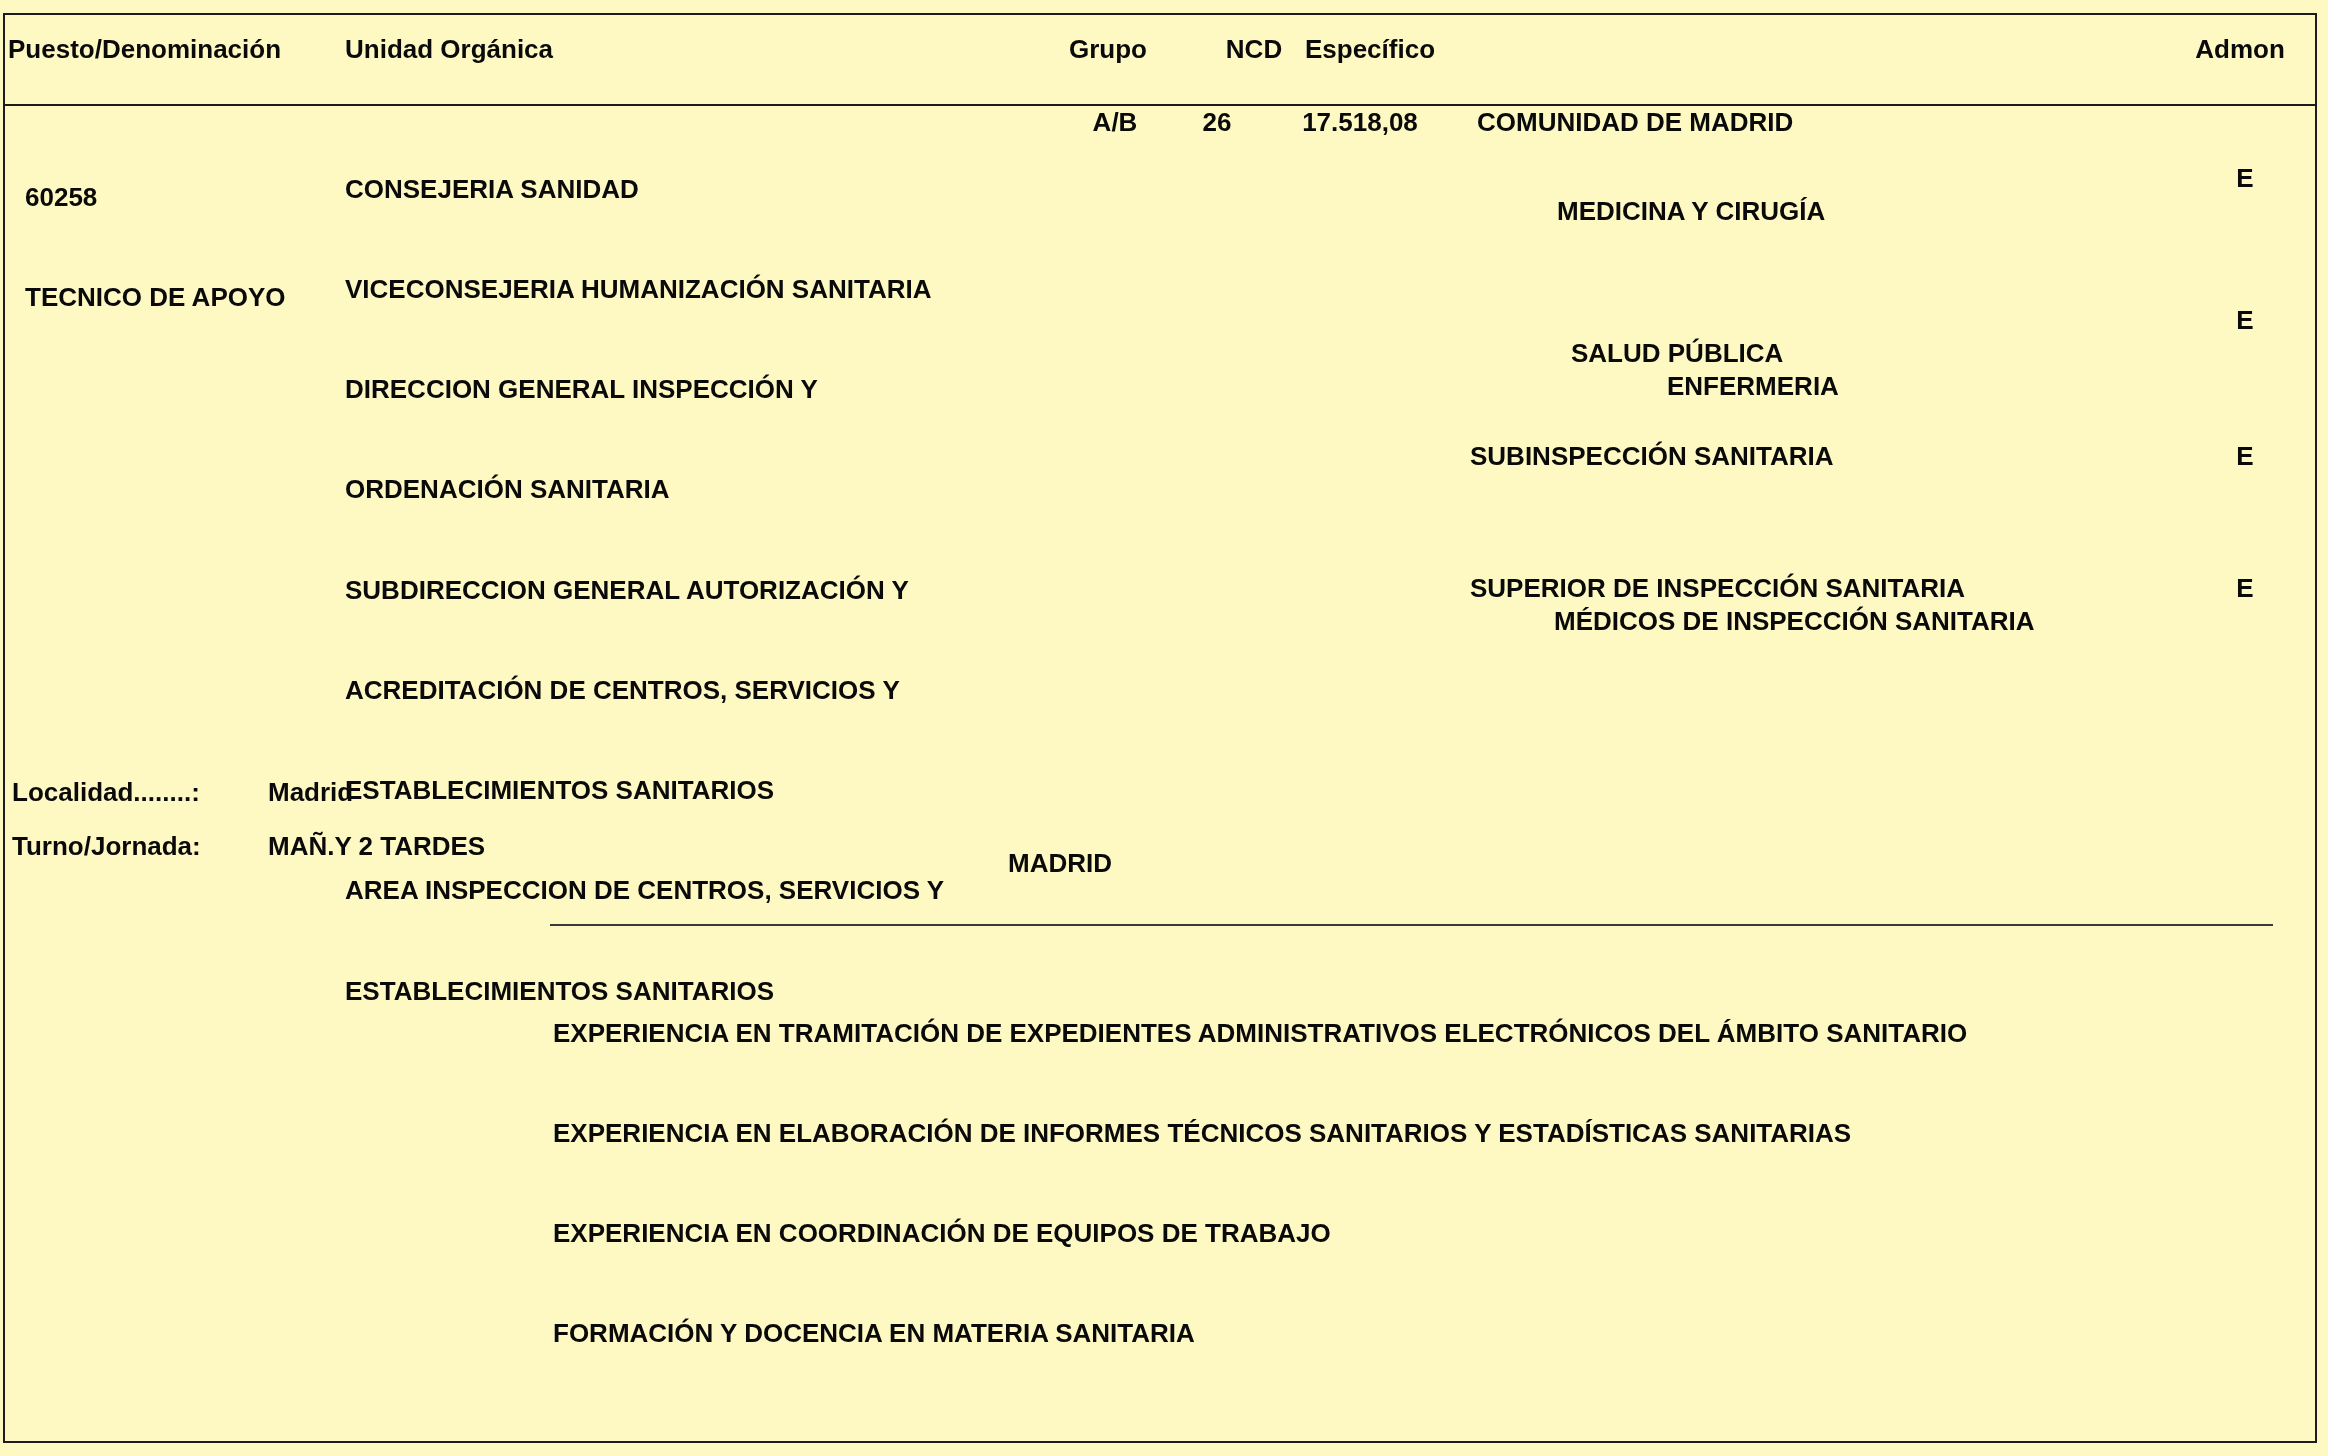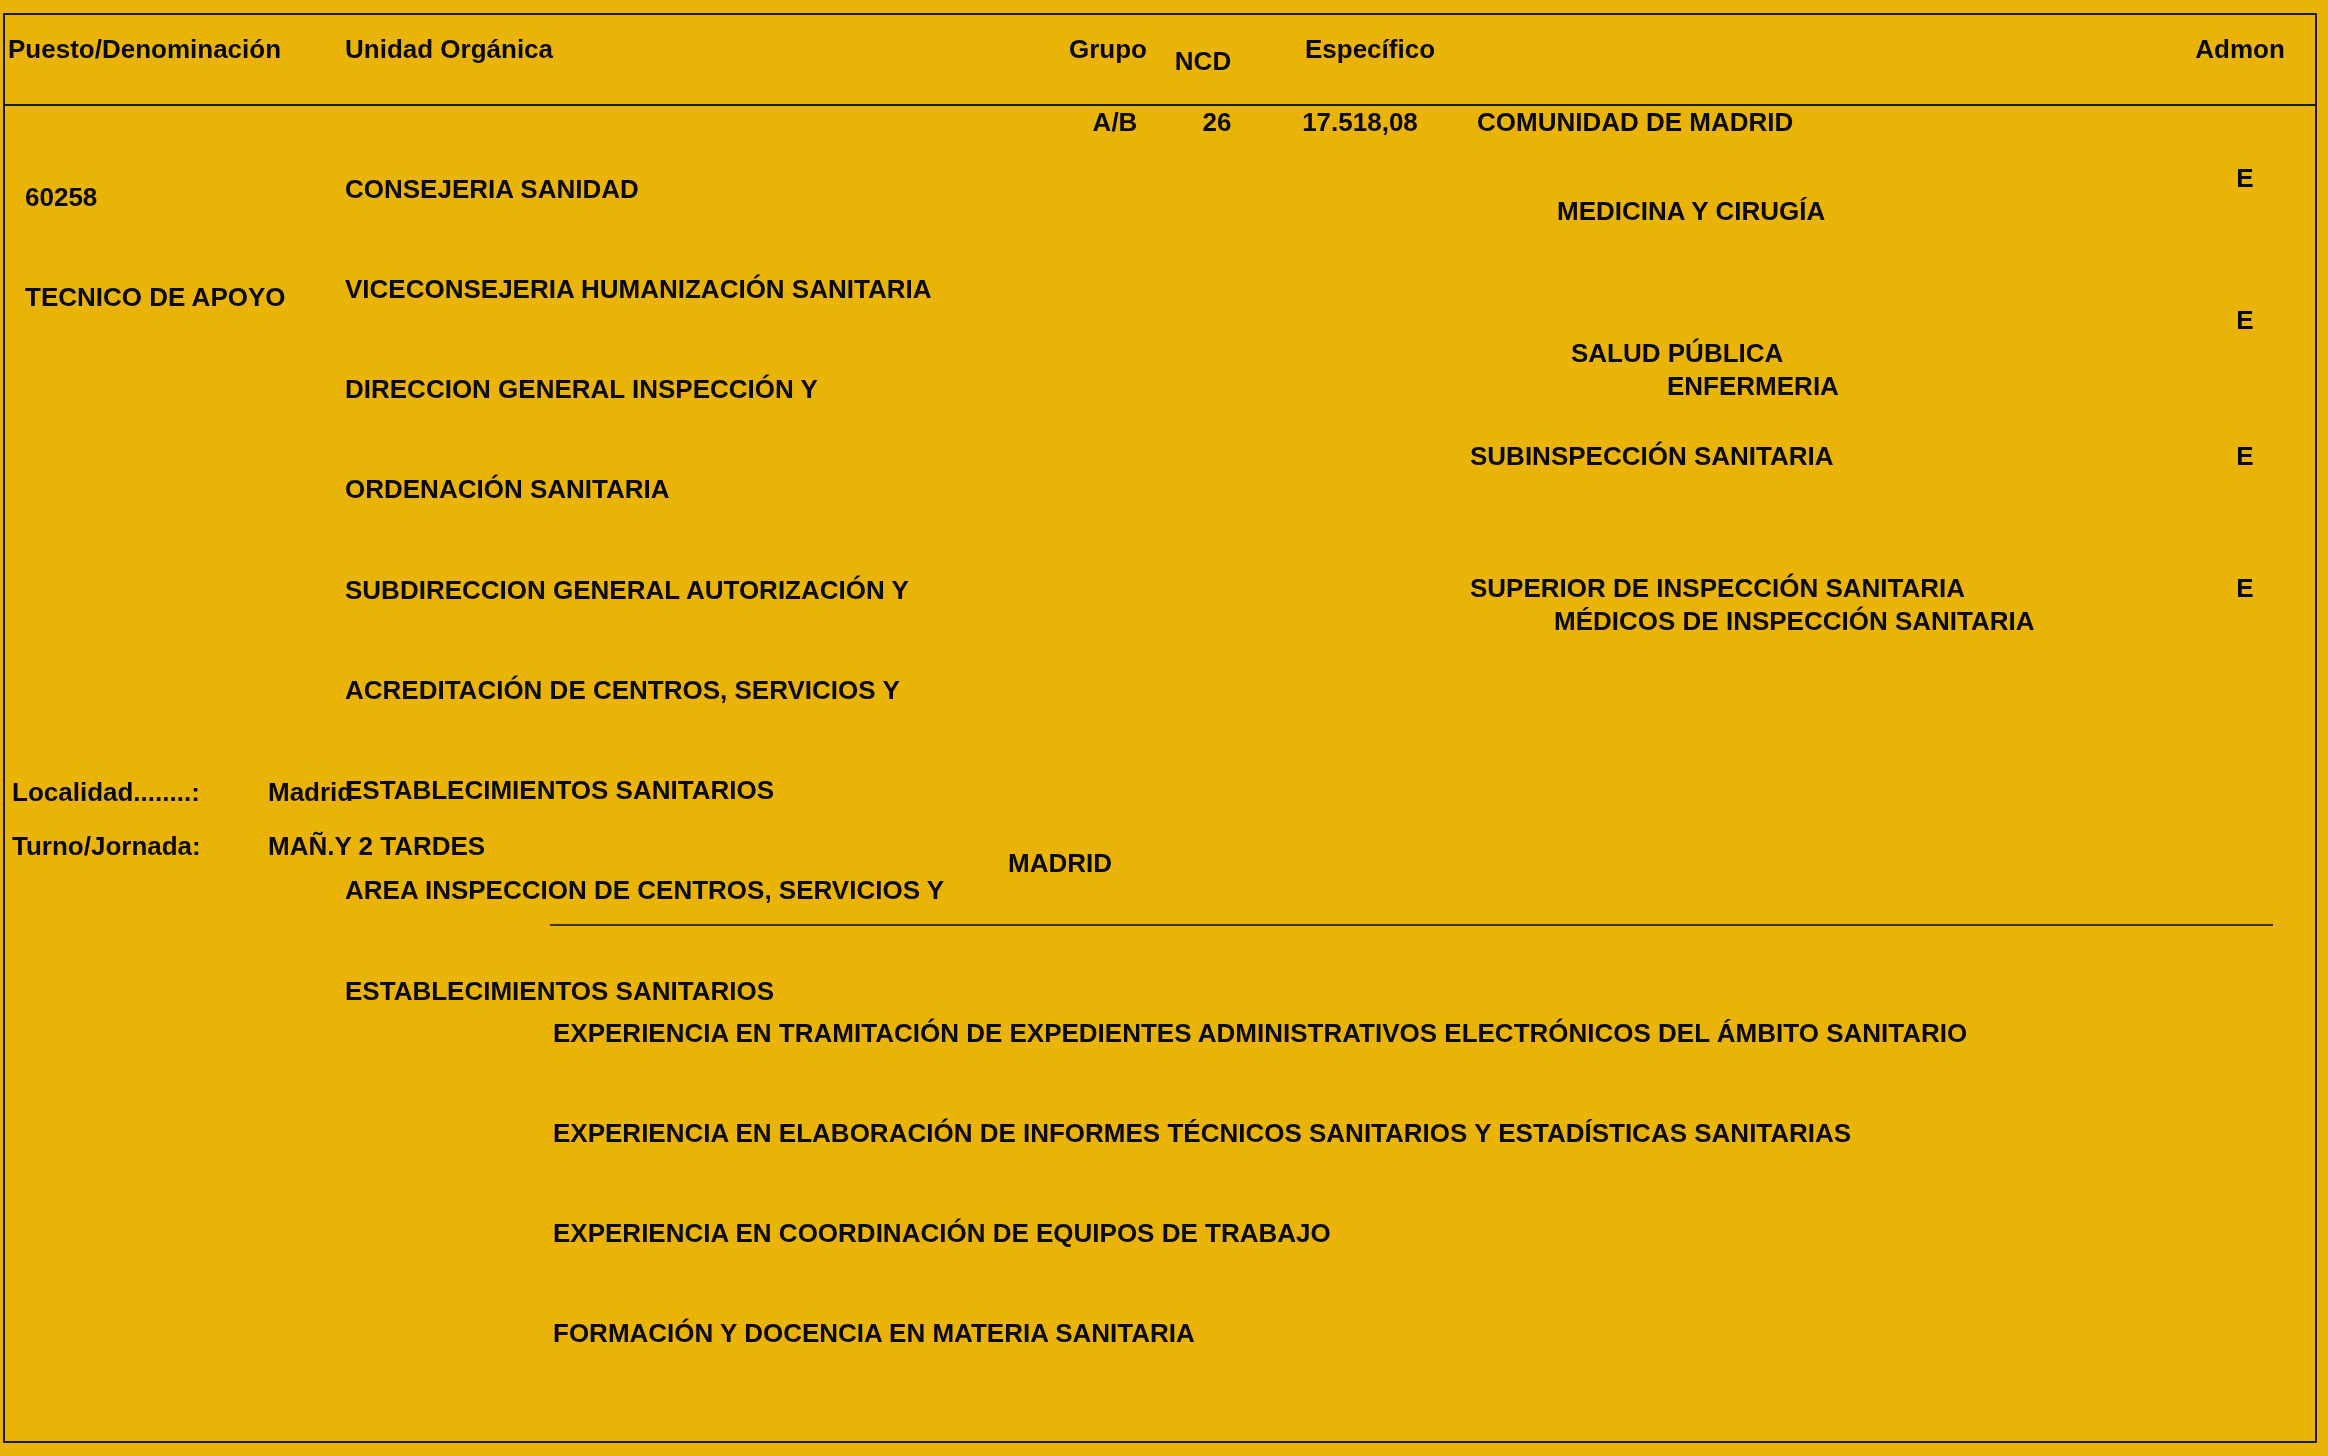--- a/index.html
+++ b/index.html
@@ -4,21 +4,21 @@
 <style>
   html, body {
     margin: 0; padding: 0;
     background: #ffffff;
     font-family: "Liberation Sans", sans-serif;
   }
   .page {
     position: relative;
     width: 2328px;
     height: 1456px;
-    background: #eab308;
+    background: #fef9c3;
     color: #0a0a0a;
     font-weight: bold;
     font-size: 26px;
     line-height: 33.4px;
     overflow: hidden;
   }
   .abs { position: absolute; white-space: pre; }
   .ctr { text-align: center; }
 
   
@@ -34,21 +34,21 @@
   }
   .perfil-rule {
     position: absolute; left: 550px; top: 924px;
     width: 1723px; height: 2px; background: #3a3a3a;
   }
 
   
   .h-puesto     { left: 8px;    top: 33px; }
   .h-unidad     { left: 345px;  top: 33px; }
   .h-grupo      { left: 1058px; top: 33px; width: 100px; }
-  .h-ncd        { left: 1153px; top: 33px; width: 100px; margin-top: 12px; }
+  .h-ncd        { left: 1204px; top: 33px; width: 100px; }
   .h-especifico { left: 1295px; top: 33px; width: 150px; }
   .h-admin      { left: 1600px; top: 16px; width: 600px; }
   .h-admon      { left: 2190px; top: 33px; width: 100px; }
 
   
   .puesto-block { left: 25px;  top: 114px; }
   .unidad-block { left: 345px; top: 106px; }
   .v-grupo      { left: 1065px; top: 106px; width: 100px; }
   .v-ncd        { left: 1167px; top: 106px; width: 100px; }
   .v-especifico { left: 1285px; top: 106px; width: 150px; }

